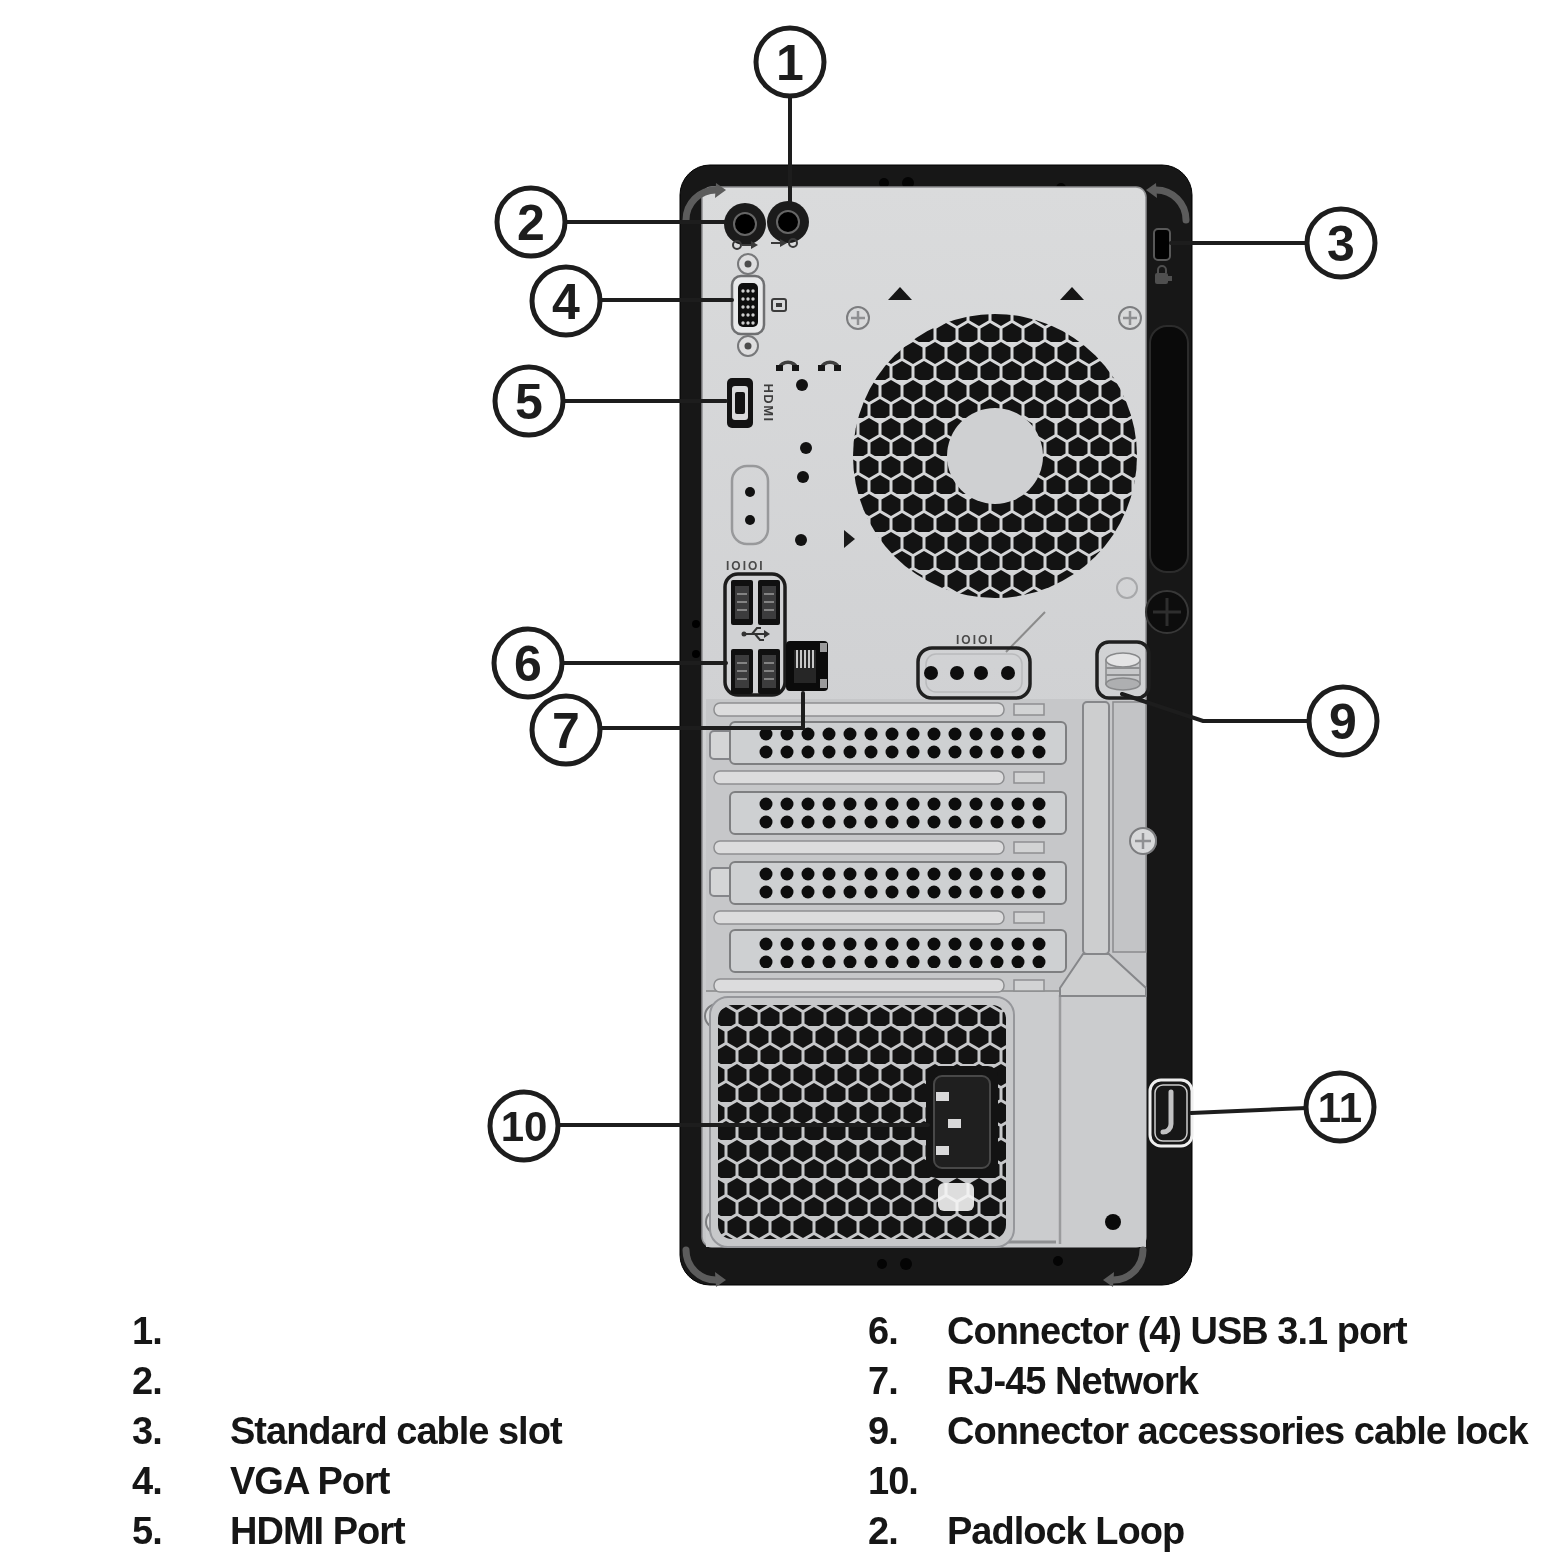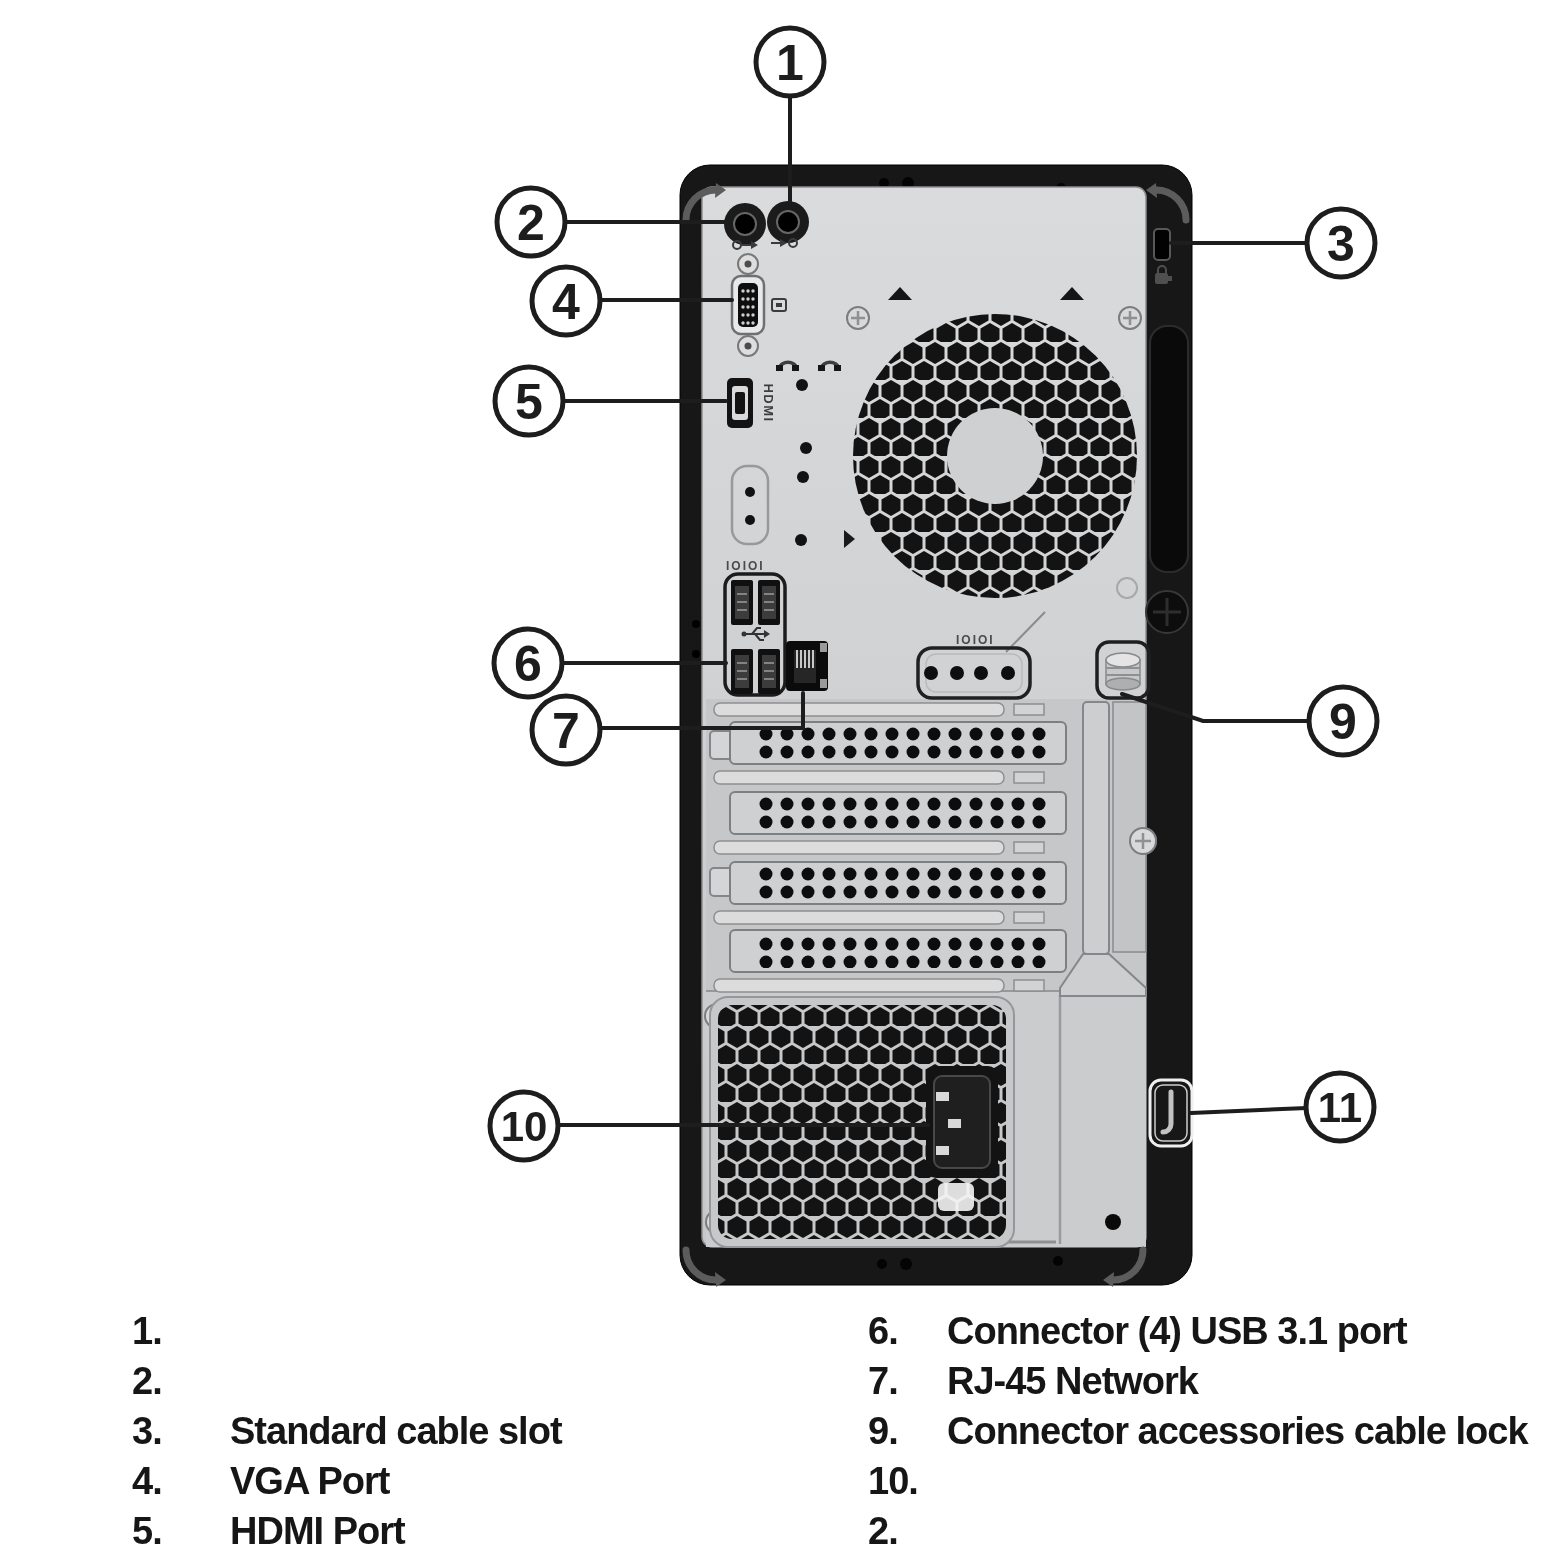--- a/index.html
+++ b/index.html
@@ -402,15 +402,16 @@
   </div>
   <div class="row">
     <span class="lnum">9.</span>
     <span class="llabel">Connector accessories cable lock</span>
   </div>
   <div class="row">
     <span class="lnum">10.</span>
   </div>
   <div class="row">
     <span class="lnum">2.</span>
+    <span class="llabel">Padlock Loop</span>
   </div>
 </div>
 </div>
 
 </body></html>

